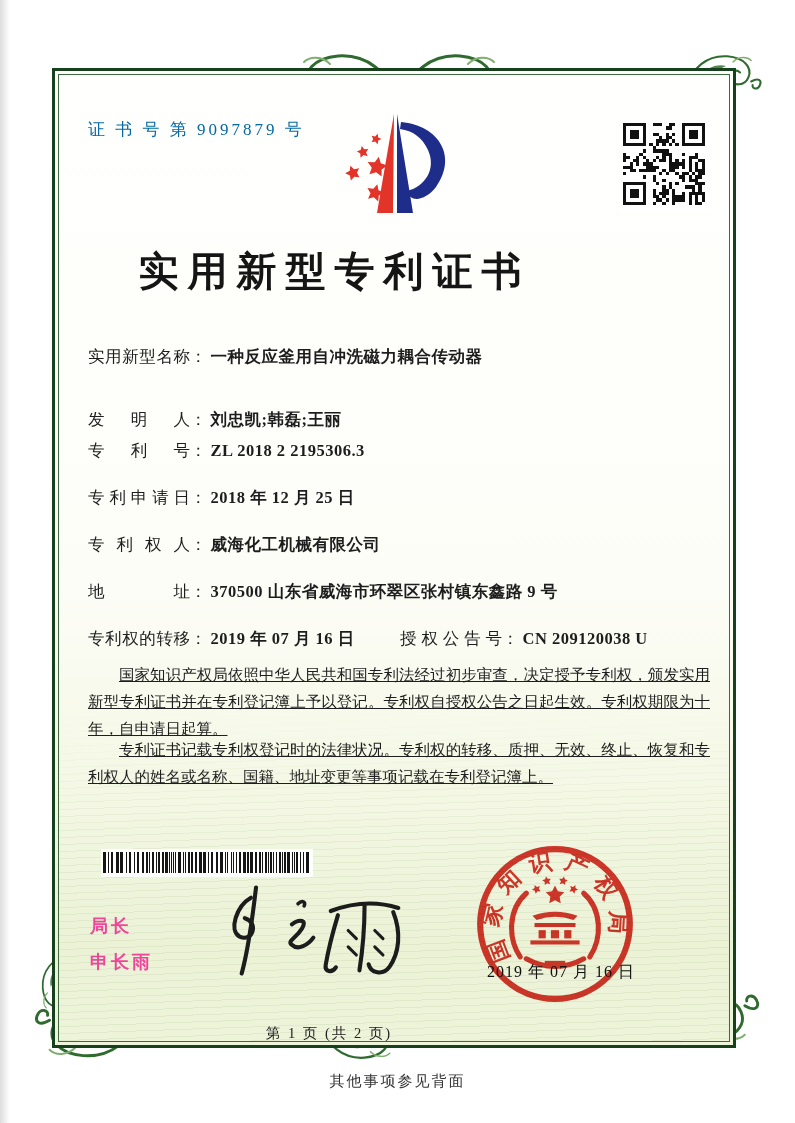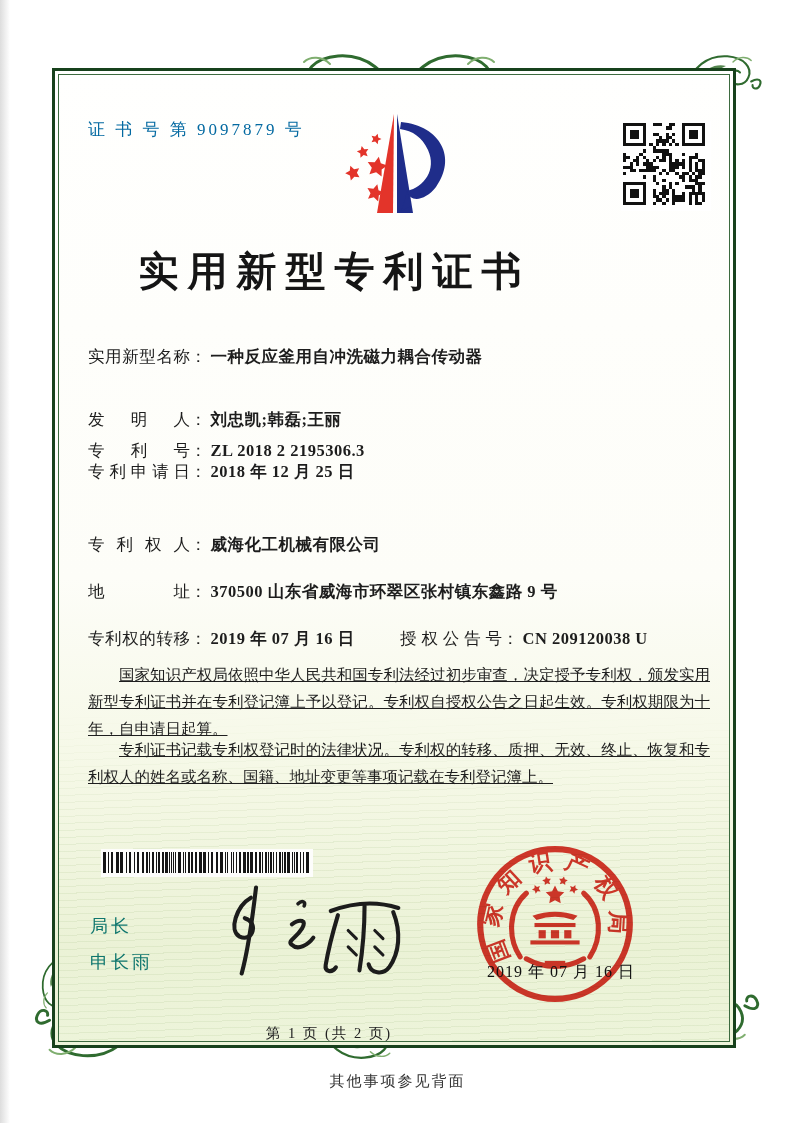--- a/index.html
+++ b/index.html
@@ -24,21 +24,21 @@
   .title{left:0;top:244px;width:669px;text-align:center;font-size:40px;font-weight:bold;
     letter-spacing:9px;color:#151515;}
   .row{left:88px;font-size:16.5px;color:#1d1d1d;white-space:nowrap;}
   .lbl{display:inline-block;width:102px;text-align:justify;text-align-last:justify;}
   .colon{display:inline-block;}
   .val{display:inline-block;margin-left:4px;letter-spacing:.5px;font-weight:bold;}
   .grant2{position:absolute;left:312px;top:0;}
   .para{left:88px;width:622px;font-size:15.5px;line-height:1.74;text-align:justify;
     text-indent:2em;color:#1e1e1e;font-family:"Liberation Serif","DejaVu Serif",serif;text-decoration:underline;}
   .director{left:90px;top:908px;font-family:"Liberation Sans","DejaVu Sans",sans-serif;
-    font-weight:400;font-size:18px;line-height:36px;letter-spacing:3px;color:#0f766e;}
+    font-weight:700;font-size:18px;line-height:36px;letter-spacing:3px;color:#ec4899;}
   .page-num{left:0;top:1024px;width:658px;text-align:center;font-size:14.5px;letter-spacing:2px;color:#222;}
   .back-note{left:0;top:1072px;width:795px;text-align:center;font-size:15px;
     letter-spacing:2px;color:#333;}
   .seal-date{left:478px;top:962px;width:166px;text-align:center;font-size:16px;
     color:#111;letter-spacing:1px;z-index:6;}
   .seal-wrap{left:473px;top:842px;width:164px;height:164px;z-index:5;opacity:.93;
     mix-blend-mode:multiply;}
   .sig-wrap{left:212px;top:882px;width:215px;height:100px;z-index:4;}
   .logo-wrap{left:331px;top:110px;width:132px;height:110px;}
   .qr-wrap{left:621px;top:121px;width:86px;height:86px;background:#fff;padding:2px;}
@@ -312,21 +312,21 @@
 
 <div class="abs row" style="top:346px">
   <span class="lbl">实用新型名称</span><span class="colon">：</span><span class="val">一种反应釜用自冲洗磁力耦合传动器</span>
 </div>
 <div class="abs row" style="top:409px">
   <span class="lbl">发明人</span><span class="colon">：</span><span class="val">刘忠凯;韩磊;王丽</span>
 </div>
 <div class="abs row" style="top:440px">
   <span class="lbl">专利号</span><span class="colon">：</span><span class="val">ZL 2018 2 2195306.3</span>
 </div>
-<div class="abs row" style="top:461px">
+<div class="abs row" style="top:487px">
   <span class="lbl">专利申请日</span><span class="colon">：</span><span class="val">2018 年 12 月 25 日</span>
 </div>
 <div class="abs row" style="top:534px">
   <span class="lbl">专利权人</span><span class="colon">：</span><span class="val">威海化工机械有限公司</span>
 </div>
 <div class="abs row" style="top:581px">
   <span class="lbl">地址</span><span class="colon">：</span><span class="val">370500 山东省威海市环翠区张村镇东鑫路 9 号</span>
 </div>
 <div class="abs row" style="top:628px">
   <span class="lbl">专利权的转移</span><span class="colon">：</span><span class="val">2019 年 07 月 16 日</span>

